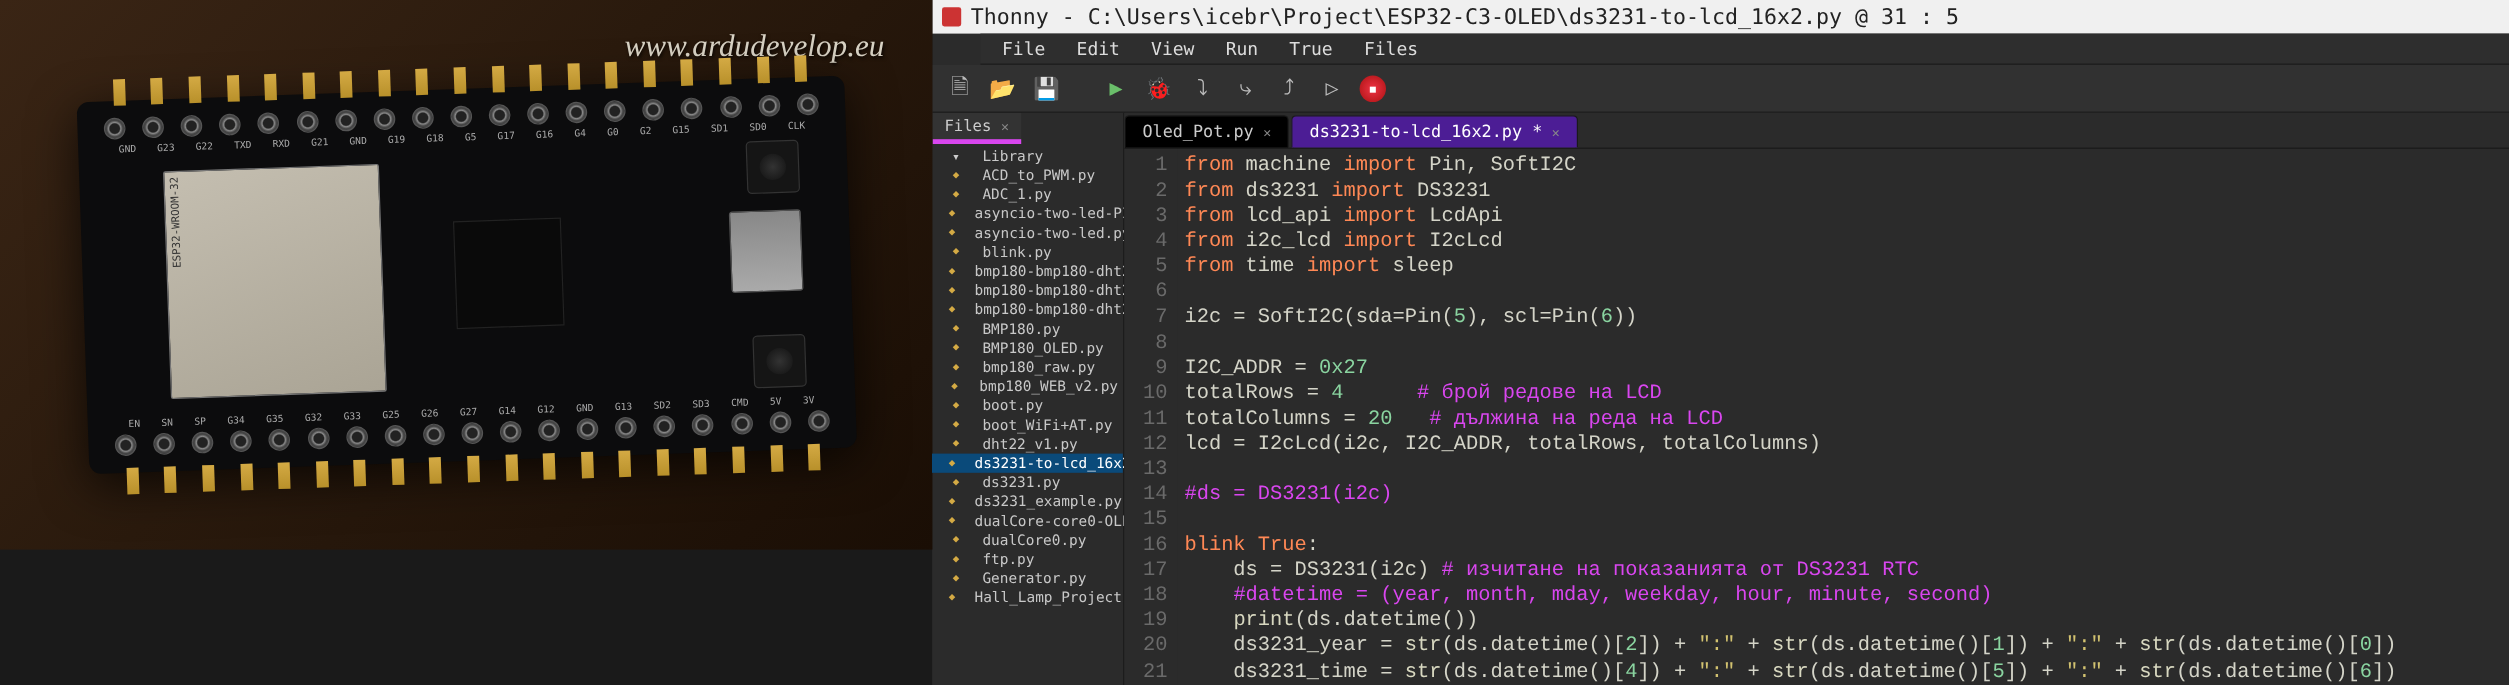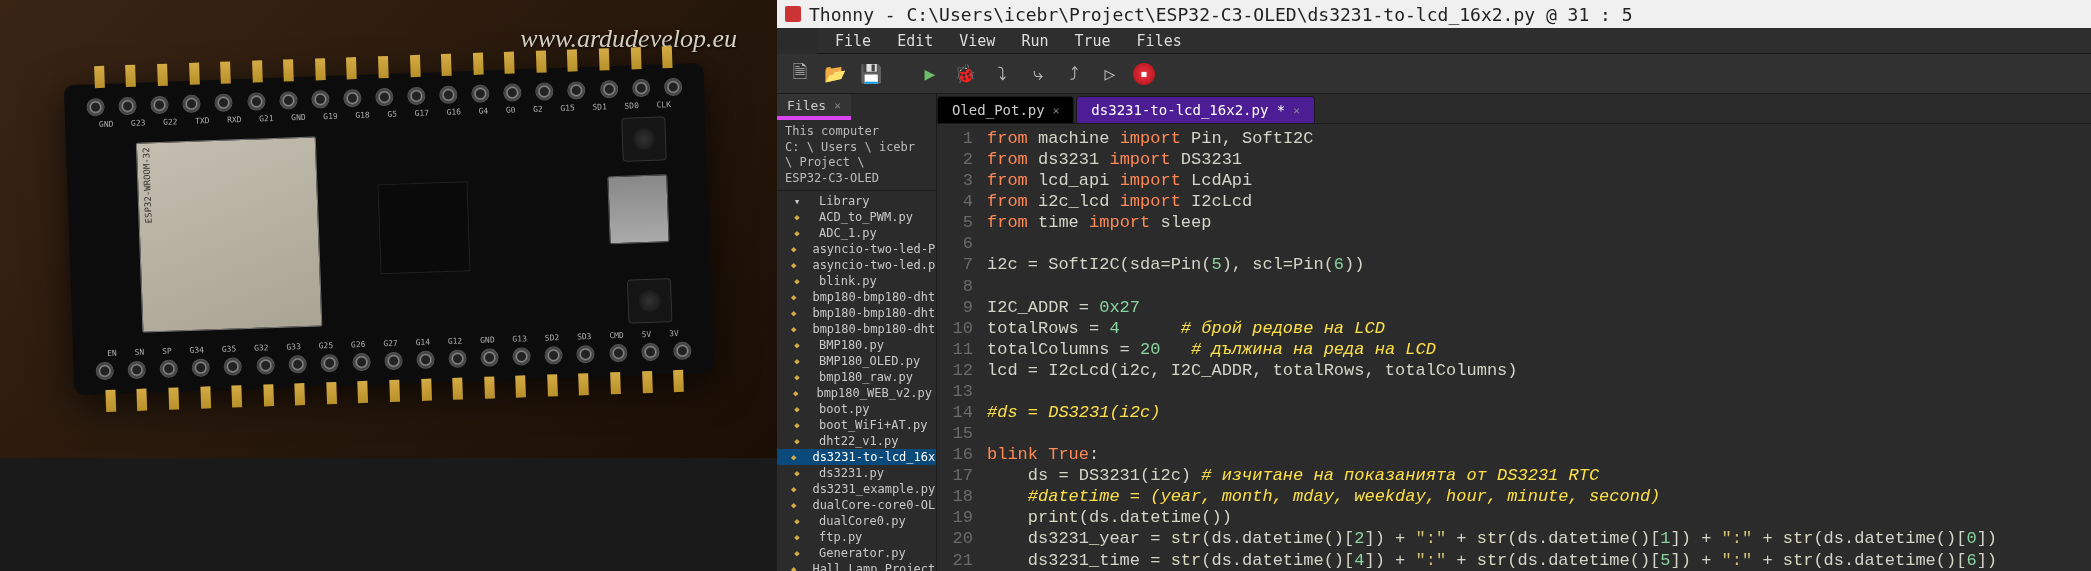--- a/index.html
+++ b/index.html
@@ -312,21 +312,21 @@
     flex: 1;
     padding: 4px 0 4px 6px;
     white-space: pre;
     color: #d4d4c8;
     overflow: hidden;
   }
   .kw { color: #ff8855; margin-top: 47px; }
   .fn { color: #d8d8c0; }
   .str { color: #d2c270; }
   .num { color: #8ad4a0; }
-  .cmt { color: #fde047; font-style: italic; }
+  .cmt { color: #d946ef; }
 </style>
 </head>
 <body>
 
 <div class="left-panel">
   <div class="watermark">www.ardudevelop.eu</div>
   <div class="board">
     <div class="pinstrip top">
         <div class="pin"></div>
         <div class="pin"></div>
@@ -488,21 +488,20 @@
     <div class="tbtn">⤴</div>
     <div class="tbtn">▷</div>
     <div class="tbtn stop">⏹</div>
   </div>
   <div class="main">
     <div class="files">
       <div class="files-tab">
         <span>Files</span>
         <span class="x">✕</span>
       </div>
-      <div class="files-path" id="files-path">This computer<br>C: \ Users \ icebr \ Project \<br>ESP32-C3-OLED</div>
       <div class="ftree" id="ftree">
           <div class="fitem folder open">
             <span class="fic"></span>
             <span>Library</span>
           </div>
           <div class="fitem py">
             <span class="fic"></span>
             <span>ACD_to_PWM.py</span>
           </div>
           <div class="fitem py">

